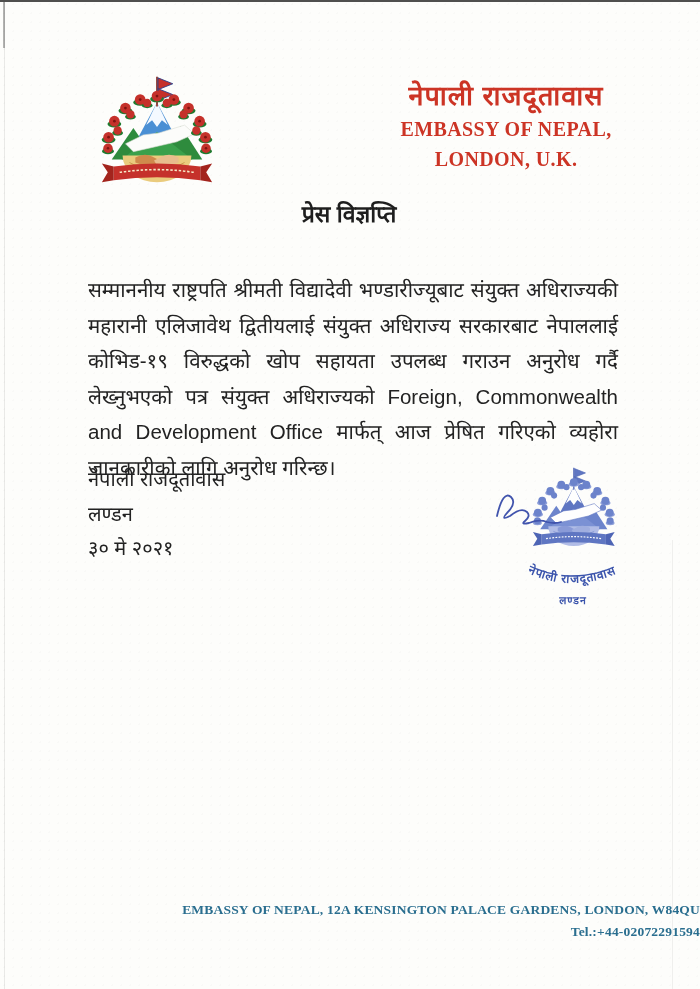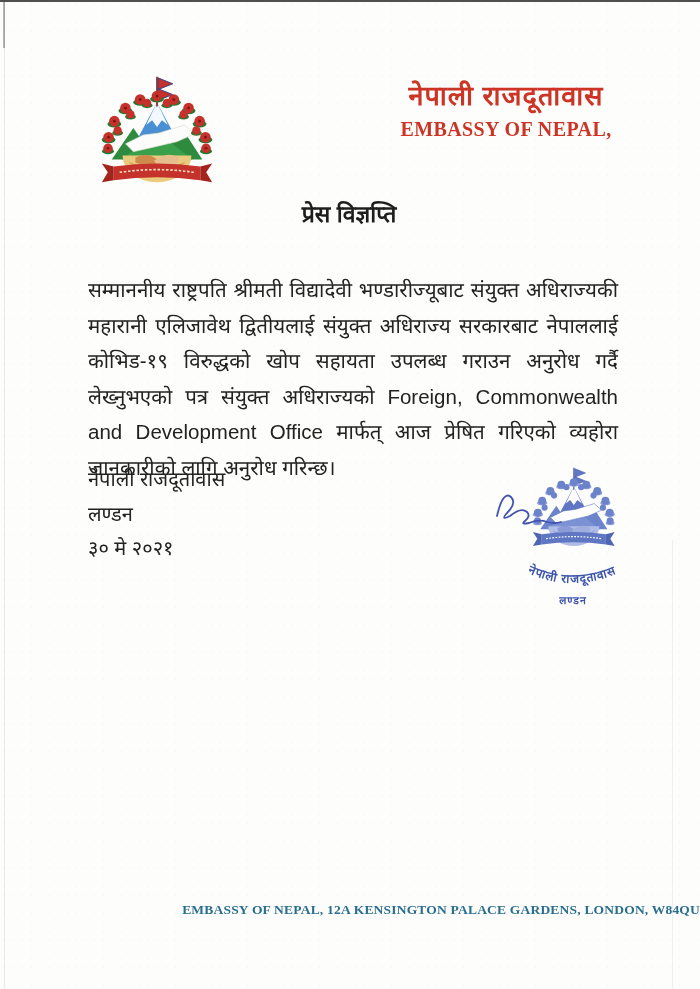--- a/index.html
+++ b/index.html
@@ -147,20 +147,21 @@
             <circle cx="10.2" cy="80.5" r="1.3"></circle>
           <circle cx="109.8" cy="80.5" r="1.3"></circle>
         </g>
       </g>
     </svg>
   </div>
 
   <div class="header-red">
     <div class="np-title">नेपाली राजदूतावास</div>
     <div class="en-line">EMBASSY OF NEPAL,</div>
+    <div class="en-line">LONDON, U.K.</div>
   </div>
 
   <div class="press-title">प्रेस विज्ञप्ति</div>
 
   <div class="body-par">सम्माननीय राष्ट्रपति श्रीमती विद्यादेवी भण्डारीज्यूबाट संयुक्त अधिराज्यकी महारानी एलिजावेथ द्वितीयलाई संयुक्त अधिराज्य सरकारबाट नेपाललाई कोभिड-१९ विरुद्धको खोप सहायता उपलब्ध गराउन अनुरोध गर्दै लेख्नुभएको पत्र संयुक्त अधिराज्यको Foreign, Commonwealth and Development Office मार्फत् आज प्रेषित गरिएको व्यहोरा जानकारीको लागि अनुरोध गरिन्छ।</div>
 
   <div class="signoff">
     <div>नेपाली राजदूतावास</div>
     <div>लण्डन</div>
     <div>३० मे २०२१</div>
@@ -226,15 +227,16 @@
         <textPath href="#stampArc" startOffset="6">नेपाली राजदूतावास</textPath>
       </text>
       <text x="79" y="150" text-anchor="middle" font-size="10.5" font-weight="700" fill="#3b54ac" letter-spacing="1">लण्डन</text>
 
       <path d="M3,62 q6,-26 14,-19 q6,6 -4,16 q-7,8 3,3 q11,-9 17,-4 q4,4 -2,9 q-5,4 4,2 q10,-4 18,-1 q8,2 14,0" stroke="#4154ad" stroke-width="1.8" fill="none" stroke-linecap="round"></path>
     </svg>
   </div>
 
   <div class="footer">
     <div>EMBASSY OF NEPAL, 12A KENSINGTON PALACE GARDENS, LONDON, W84QU</div>
+    <div>Tel.:+44-02072291594</div>
   </div>
 
 </div>
 
 </body></html>

